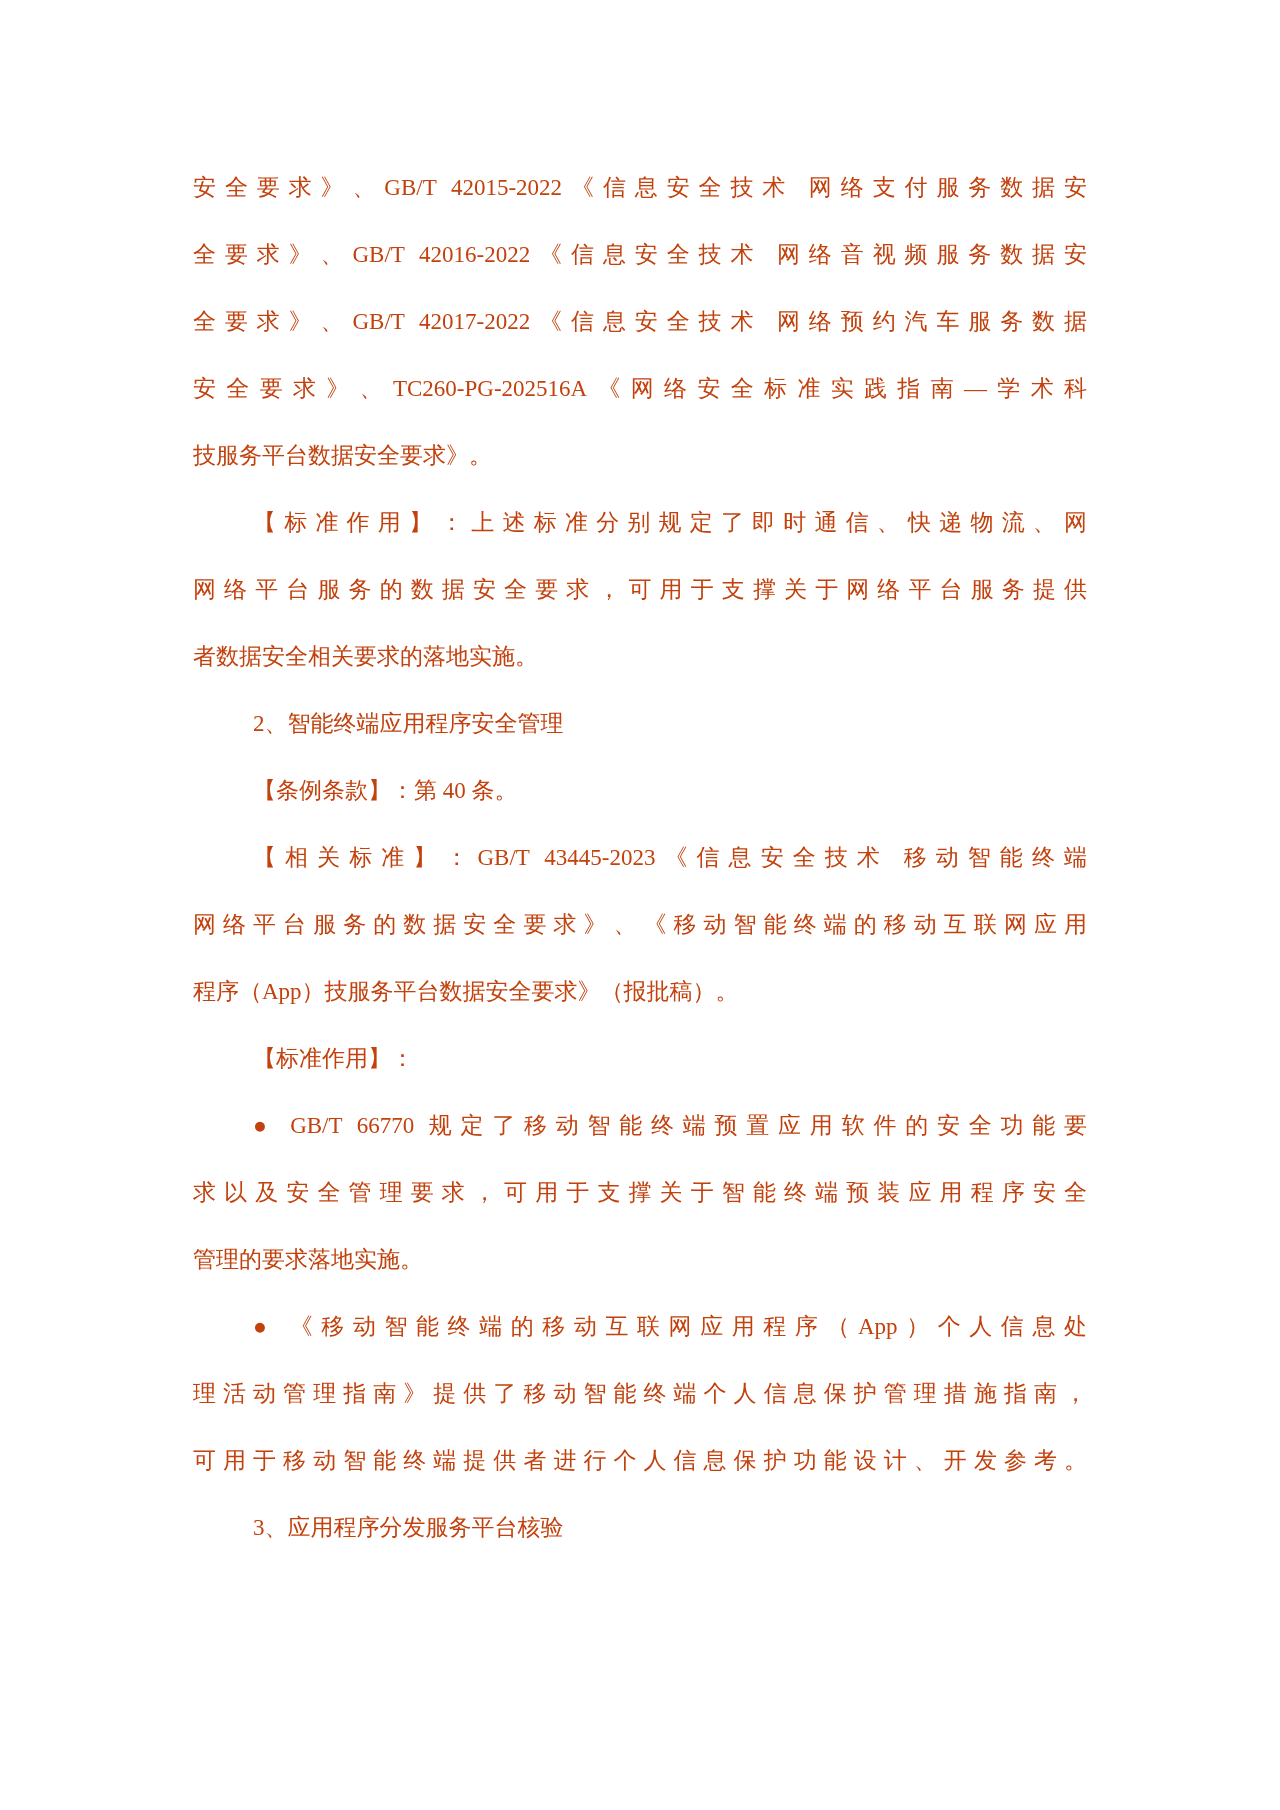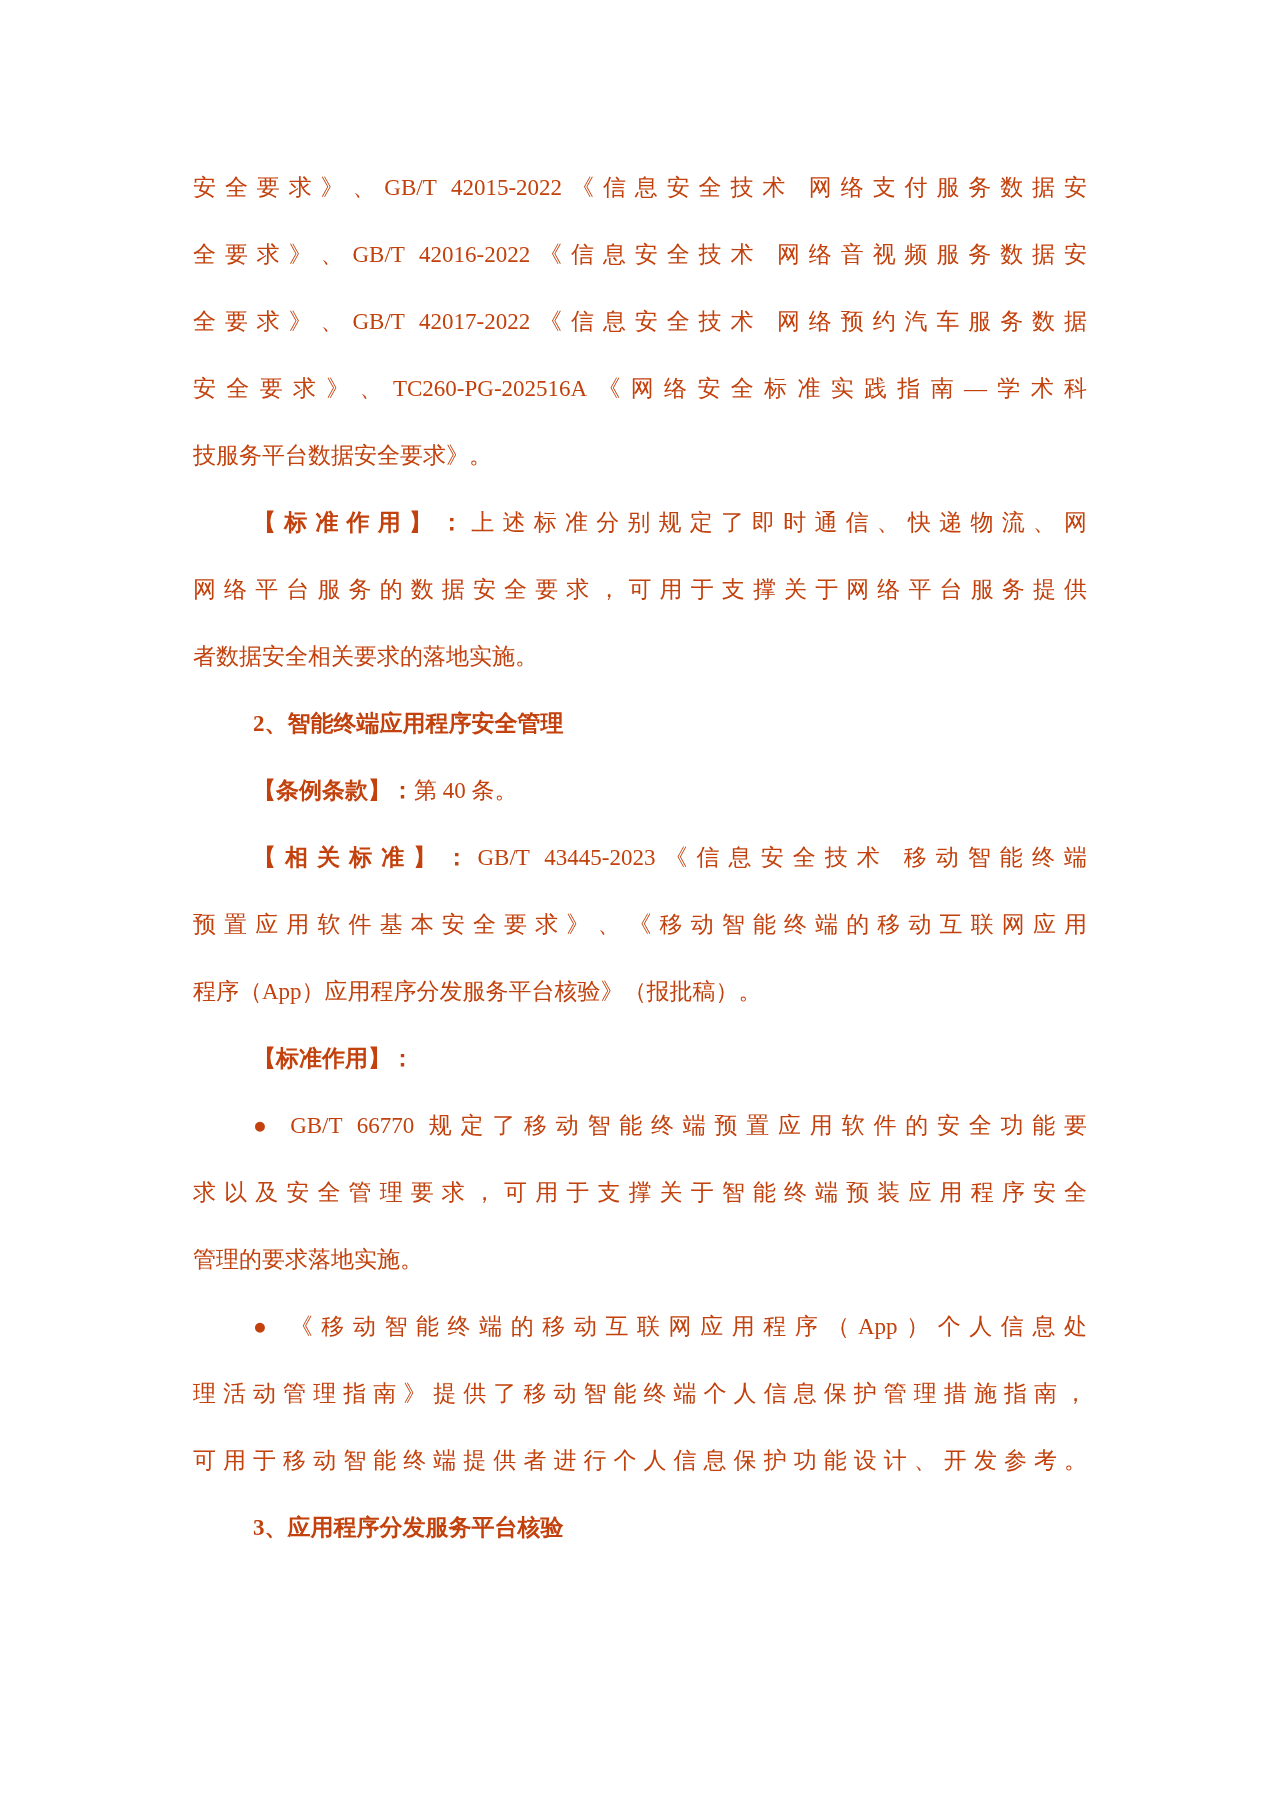--- a/index.html
+++ b/index.html
@@ -25,41 +25,41 @@
     color:#c2410c;
   }
   .line.short{
     text-align:right;
     text-align-last:left;
   }
   .line.ind{
     text-indent:60px;
   }
   .run.b{
-    font-weight:bold;
+    font-weight:normal;
   }
 </style>
 </head>
 <body>
 
 <div class="page">
   <div id="doc">
       <div class="line flush"><span class="run">安全要求》、GB/T 42015-2022《信息安全技术 网络支付服务数据安</span></div>
       <div class="line flush"><span class="run">全要求》、GB/T 42016-2022《信息安全技术 网络音视频服务数据安</span></div>
       <div class="line flush"><span class="run">全要求》、GB/T 42017-2022《信息安全技术 网络预约汽车服务数据</span></div>
       <div class="line flush"><span class="run">安全要求》、TC260-PG-202516A《网络安全标准实践指南—学术科</span></div>
       <div class="line flush short"><span class="run">技服务平台数据安全要求》。</span></div>
       <div class="line ind"><span class="run b">【标准作用】：</span><span class="run">上述标准分别规定了即时通信、快递物流、网</span></div>
       <div class="line flush"><span class="run">网络平台服务的数据安全要求，可用于支撑关于网络平台服务提供</span></div>
       <div class="line flush short"><span class="run">者数据安全相关要求的落地实施。</span></div>
       <div class="line ind heading short"><span class="run b">2、智能终端应用程序安全管理</span></div>
       <div class="line ind short"><span class="run b">【条例条款】：</span><span class="run">第 40 条。</span></div>
       <div class="line ind"><span class="run b">【相关标准】：</span><span class="run">GB/T 43445-2023《信息安全技术 移动智能终端</span></div>
-      <div class="line flush"><span class="run">预置应用软件基本安全要求》、《移动智能终端的移动互联网应用</span></div>
-      <div class="line flush short"><span class="run">程序（App）应用程序分发服务平台核验》（报批稿）。</span></div>
+      <div class="line flush"><span class="run">网络平台服务的数据安全要求》、《移动智能终端的移动互联网应用</span></div>
+      <div class="line flush short"><span class="run">程序（App）技服务平台数据安全要求》（报批稿）。</span></div>
       <div class="line ind short"><span class="run b">【标准作用】：</span></div>
       <div class="line ind"><span class="run">● GB/T 66770 规定了移动智能终端预置应用软件的安全功能要</span></div>
       <div class="line flush"><span class="run">求以及安全管理要求，可用于支撑关于智能终端预装应用程序安全</span></div>
       <div class="line flush short"><span class="run">管理的要求落地实施。</span></div>
       <div class="line ind"><span class="run">● 《移动智能终端的移动互联网应用程序（App）个人信息处</span></div>
       <div class="line flush"><span class="run">理活动管理指南》提供了移动智能终端个人信息保护管理措施指南，</span></div>
       <div class="line flush"><span class="run">可用于移动智能终端提供者进行个人信息保护功能设计、开发参考。</span></div>
       <div class="line ind heading short"><span class="run b">3、应用程序分发服务平台核验</span></div>
     </div>
 </div>

